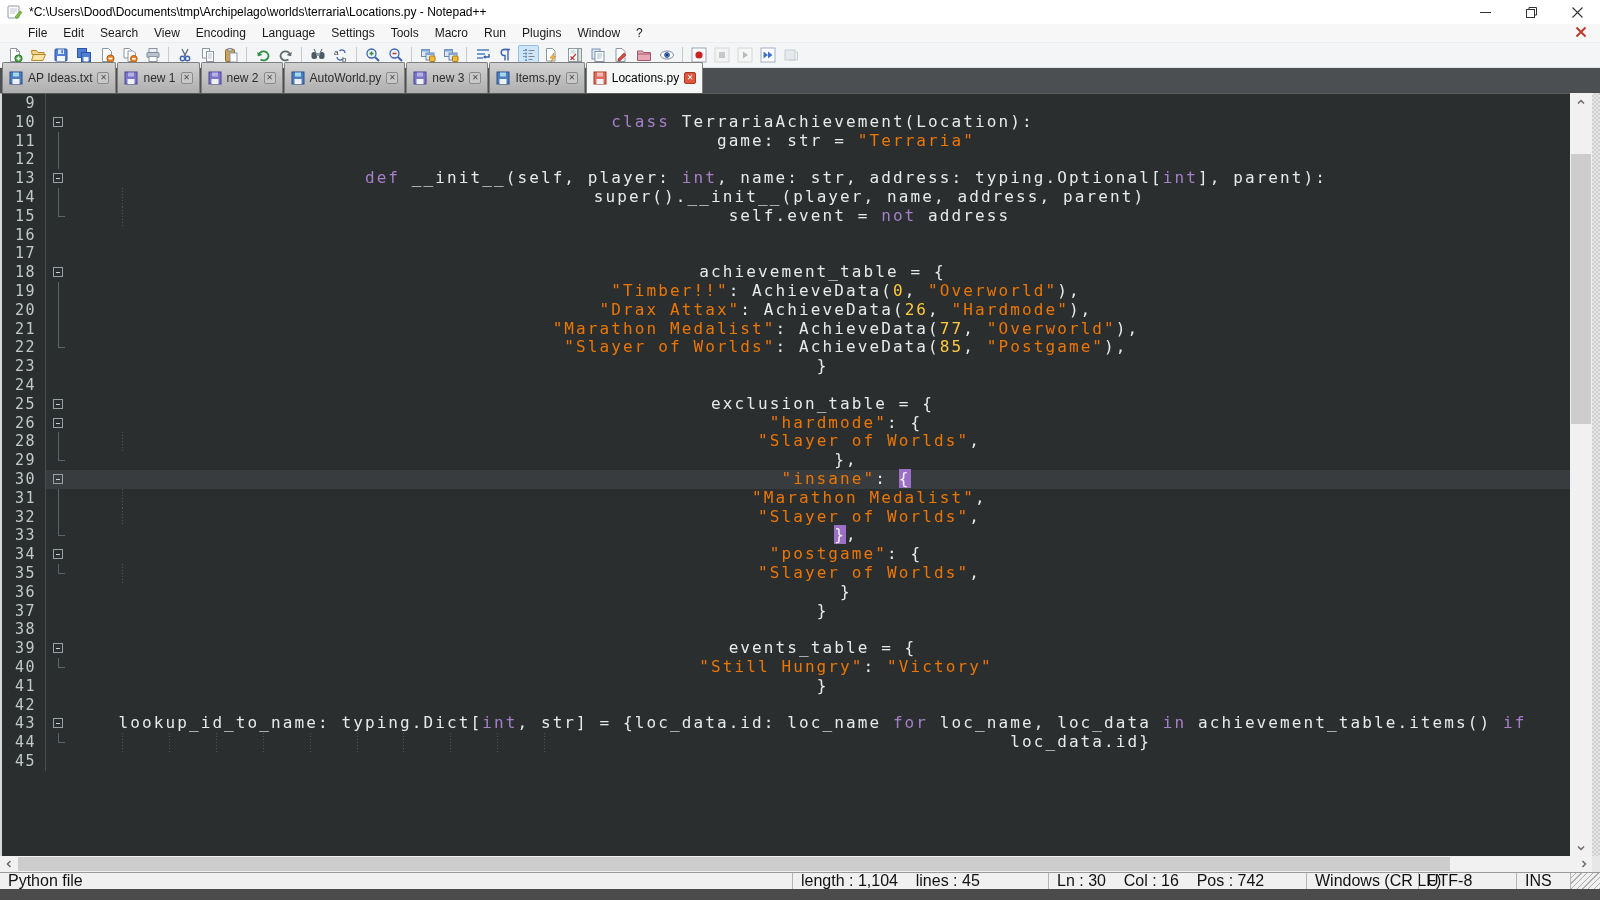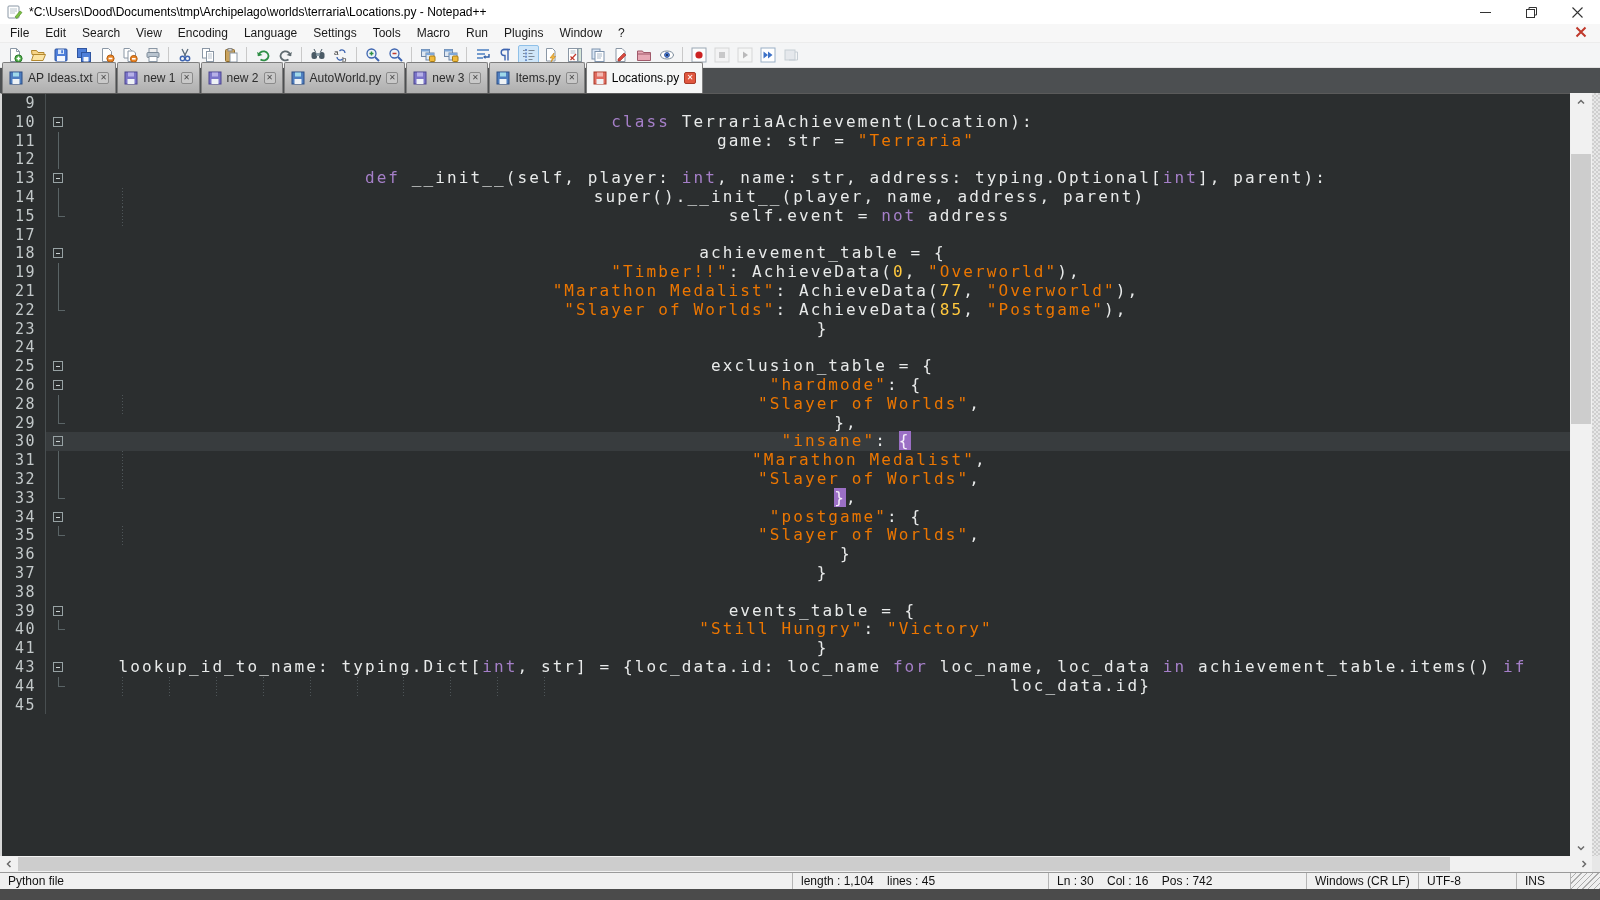--- a/index.html
+++ b/index.html
@@ -12,21 +12,21 @@
   #app-icon { width:16px; height:16px; margin:0 6px 0 7px; display:inline-flex; }
   .title-text { font-size:12px; color:#000; white-space:nowrap; }
   #win-controls { margin-left:auto; display:flex; height:100%; }
   .win-btn { width:46px; height:24px; border:0; background:transparent; display:flex;
              align-items:center; justify-content:center; }
   .win-btn svg { display:block; }
 
   
   #menubar { height:19px; background:#f7f7f7; display:flex; align-items:center;
              position:relative; border-bottom:1px solid #ececec; }
-  #menu-items { display:flex; height:100%; align-items:center; padding-left:2px; }
+  #menu-items { display:flex; height:100%; align-items:center; padding-left:20px; }
   .menu-item { font-size:12px; color:#1a1a1a; padding:0 8px; line-height:19px; }
   #menubar-close { position:absolute; right:10px; top:1px; width:16px; height:16px; }
 
   
   #toolbar { height:25px; background:#f4f5f6; display:flex; align-items:center;
              padding-left:3px; border-bottom:1px solid #e2e2e2; }
   .tbi { width:21px; height:21px; border:1px solid transparent; background:transparent;
          display:flex; align-items:center; justify-content:center; margin:0 1px; }
   .tbi svg { width:16px; height:16px; display:block; }
   .tbi.active { background:#cfe6f9; border-color:#8fc0e8; border-radius:2px; }
@@ -83,21 +83,21 @@
   #vthumb { position:absolute; left:1px; width:20px; top:61px; height:270px; background:#cdcdcd; }
   #hscroll-row { height:16px; display:flex; }
   #hscroll { width:1592px; background:#f1f1f1; position:relative; }
   #hscroll .left { left:0; top:0; width:17px; height:16px; }
   #hscroll .right { right:0; top:0; width:17px; height:16px; }
   #hthumb { position:absolute; top:1px; height:14px; left:18px; width:1432px; background:#cdcdcd; }
   #corner { width:8px; background:#e7e7e7; }
 
   
   #statusbar { height:17px; background:#f0f0f0; border-top:1px solid #9a9a9a;
-               display:flex; align-items:center; font-size:12px; color:#111; }
+               display:flex; align-items:center; font-size:16px; color:#111; }
   .sb-cell { white-space:pre; padding:0 8px; line-height:16px; height:100%;
              display:flex; align-items:center; }
   .sb-cell + .sb-cell { border-left:1px solid #b5b5b5; }
   #statusbar .sb-cell:nth-child(1){ flex:1; }
   #statusbar .sb-cell:nth-child(2){ width:212px;text-align:right; }
   #statusbar .sb-cell:nth-child(3){ width:258px;margin-left:44px; }
   #statusbar .sb-cell:nth-child(4){ width:112px; }
   #statusbar .sb-cell:nth-child(5){ width:98px; }
   #statusbar .sb-cell:nth-child(6){ width:54px; }
   #resize-grip { width:30px; height:100%; border-left:1px solid #b5b5b5;
@@ -517,37 +517,49 @@
             <span class="code"><span class="c-df">        super().__init__(player, name, address, parent)</span><i class="ig" style="left: 50.92px;"></i></span>
           </div>
           <div class="row">
             <span class="ln">15</span>
             <span class="fold">
               <span class="fend"></span>
             </span>
             <span class="code"><span class="c-df">        self.event = </span><span class="c-kw">not</span><span class="c-df"> address</span><i class="ig" style="left: 50.92px;"></i></span>
           </div>
           <div class="row">
+            <span class="ln">16</span>
+            <span class="fold"></span>
+            <span class="code"></span>
+          </div>
+          <div class="row">
             <span class="ln">17</span>
             <span class="fold"></span>
             <span class="code"></span>
           </div>
           <div class="row">
             <span class="ln">18</span>
             <span class="fold">
               <span class="fbox"></span>
             </span>
             <span class="code"><span class="c-df">achievement_table = {</span></span>
           </div>
           <div class="row">
             <span class="ln">19</span>
             <span class="fold">
               <span class="fline"></span>
             </span>
             <span class="code"><span class="c-df">    </span><span class="c-st">"Timber!!"</span><span class="c-df">: AchieveData(</span><span class="c-nu">0</span><span class="c-df">, </span><span class="c-st">"Overworld"</span><span class="c-df">),</span></span>
+          </div>
+          <div class="row">
+            <span class="ln">20</span>
+            <span class="fold">
+              <span class="fline"></span>
+            </span>
+            <span class="code"><span class="c-df">    </span><span class="c-st">"Drax Attax"</span><span class="c-df">: AchieveData(</span><span class="c-nu">26</span><span class="c-df">, </span><span class="c-st">"Hardmode"</span><span class="c-df">),</span></span>
           </div>
           <div class="row">
             <span class="ln">21</span>
             <span class="fold">
               <span class="fline"></span>
             </span>
             <span class="code"><span class="c-df">    </span><span class="c-st">"Marathon Medalist"</span><span class="c-df">: AchieveData(</span><span class="c-nu">77</span><span class="c-df">, </span><span class="c-st">"Overworld"</span><span class="c-df">),</span></span>
           </div>
           <div class="row">
             <span class="ln">22</span>
@@ -662,20 +674,25 @@
             <span class="ln">40</span>
             <span class="fold">
               <span class="fend"></span>
             </span>
             <span class="code"><span class="c-df">    </span><span class="c-st">"Still Hungry"</span><span class="c-df">: </span><span class="c-st">"Victory"</span></span>
           </div>
           <div class="row">
             <span class="ln">41</span>
             <span class="fold"></span>
             <span class="code"><span class="c-df">}</span></span>
+          </div>
+          <div class="row">
+            <span class="ln">42</span>
+            <span class="fold"></span>
+            <span class="code"></span>
           </div>
           <div class="row">
             <span class="ln">43</span>
             <span class="fold">
               <span class="fbox"></span>
             </span>
             <span class="code"><span class="c-df">lookup_id_to_name: typing.Dict[</span><span class="c-kw">int</span><span class="c-df">, str] = {loc_data.id: loc_name </span><span class="c-kw">for</span><span class="c-df"> loc_name, loc_data </span><span class="c-kw">in</span><span class="c-df"> achievement_table.items() </span><span class="c-kw">if</span></span>
           </div>
           <div class="row">
             <span class="ln">44</span>

